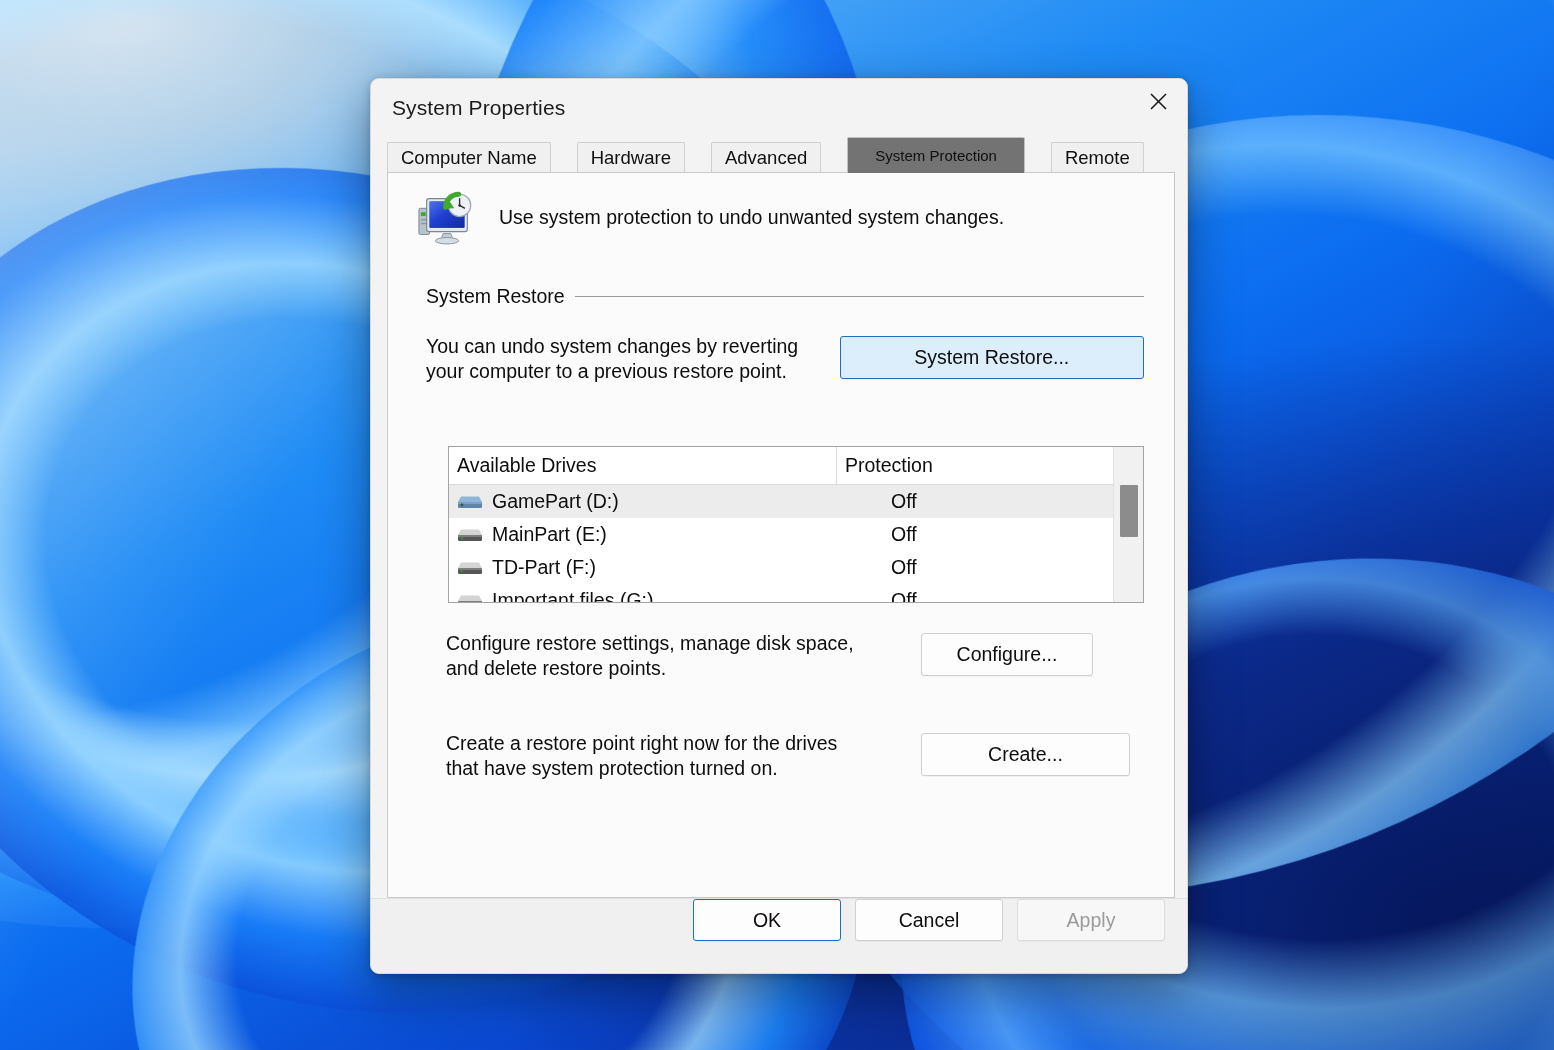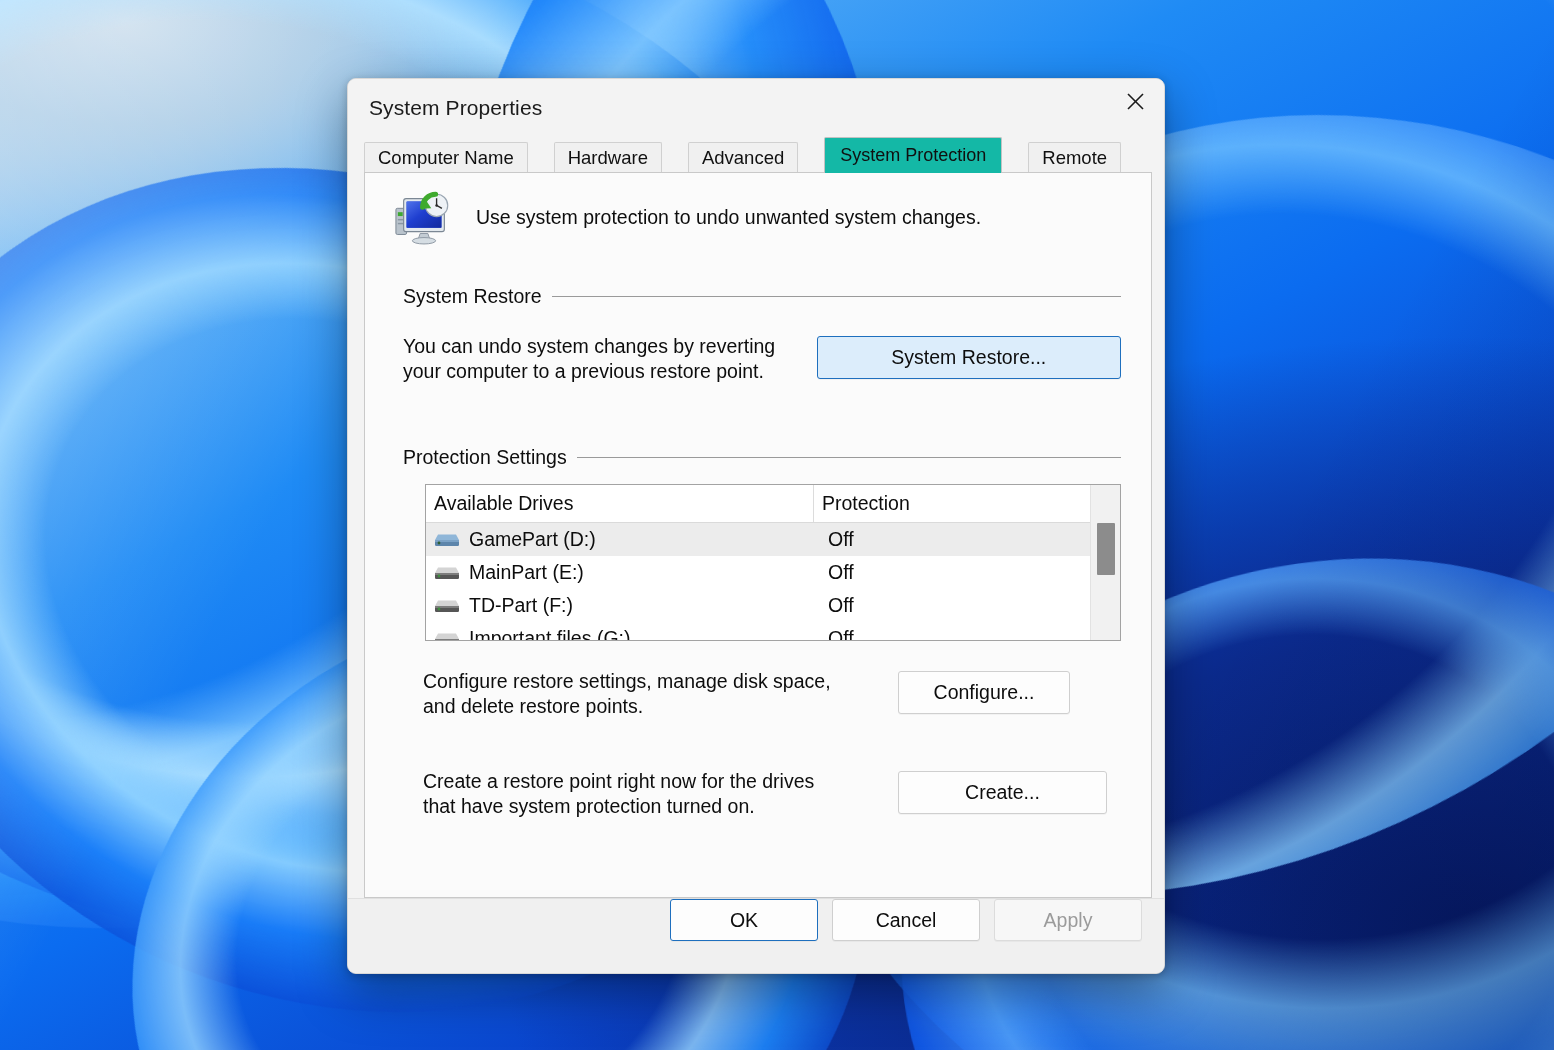--- a/index.html
+++ b/index.html
@@ -72,21 +72,21 @@
     transform: rotate(-28deg);
   }
   .sheen {
     position: absolute; inset: 0;
     background: linear-gradient(118deg, rgba(255,255,255,.30) 0%, rgba(255,255,255,0) 26%, rgba(255,255,255,0) 74%, rgba(0,10,60,.28) 100%);
   }
 
   
   #dialog {
     position: absolute;
-    left: 347px; top: 78px;
+    left: 370px; top: 78px;
     width: 818px; height: 896px;
     background: #f3f3f3;
     border-radius: 9px;
     box-shadow: 0 18px 50px rgba(0,0,0,.38), 0 2px 8px rgba(0,0,0,.22);
     border: 1px solid #d8d8d8;
     overflow: hidden;
     display: flex; flex-direction: column;
   }
 
   
@@ -130,25 +130,25 @@
     background: #f0f0f0;
     border: 1px solid #d0d0d0;
     border-bottom: none;
     border-radius: 2px 2px 0 0;
     margin-right: -1px;
     position: relative;
     white-space: nowrap;
   }
   .tab.active {
     height: 36px;
-    background: #14b8a6;
+    background: #737373;
     border-color: #c2c2c2;
     z-index: 4;
-    font-size: 18px;
-    padding: 0 15px;
+    font-size: 15px;
+    padding: 0 27px;
     margin-bottom: -1px;
   }
 
   
   #tabpanel {
     position: relative;
     margin: 0 12px 0 16px;
     background: #fbfbfb;
     border: 1px solid #c9c9c9;
     flex: 1 1 auto;
@@ -232,20 +232,21 @@
     padding-left: 8px;
   }
   .hcell.c1 { width: 388px; border-right: 1px solid #dcdcdc; }
   .hcell.c2 { flex: 1 1 auto; padding-left: 14px; }
 
   .lrow {
     display: flex; align-items: center;
     height: 33px;
     font-size: 19.5px; color: #0d0d0d;
     padding-left: 8px;
+    gap: 40px;
   }
   .lrow.selected { background: #ececec; }
   .lrow .dname { width: 380px; display: flex; align-items: center; gap: 9px; }
   .lrow .dprot { padding-left: 14px; }
   .drive-ico { width: 26px; height: 16px; flex: 0 0 auto; }
 
   #list-scroll {
     width: 30px; flex: 0 0 auto;
     background: #f1f1f1;
     border-left: 1px solid #e2e2e2;
@@ -362,24 +363,20 @@
           <div>You can undo system changes by reverting</div>
           <div>your computer to a previous restore point.</div>
         </div>
         <div class="btn focused" style="width:312px;margin-top:-4px;">
           <span>System Restore...</span>
         </div>
       </div>
     </div>
 
     <div class="group" style="margin-top:62px;">
-      <div class="group-head">
-        <span>Protection Settings</span>
-        <span class="group-rule"></span>
-      </div>
 
       <div id="drivelist" style="margin-left:22px;margin-right:0;">
         <div id="list-inner">
           <div id="list-head">
             <div class="hcell c1">Available Drives</div>
             <div class="hcell c2">Protection</div>
           </div>
 
           <div class="lrow selected">
             <span class="dname">

